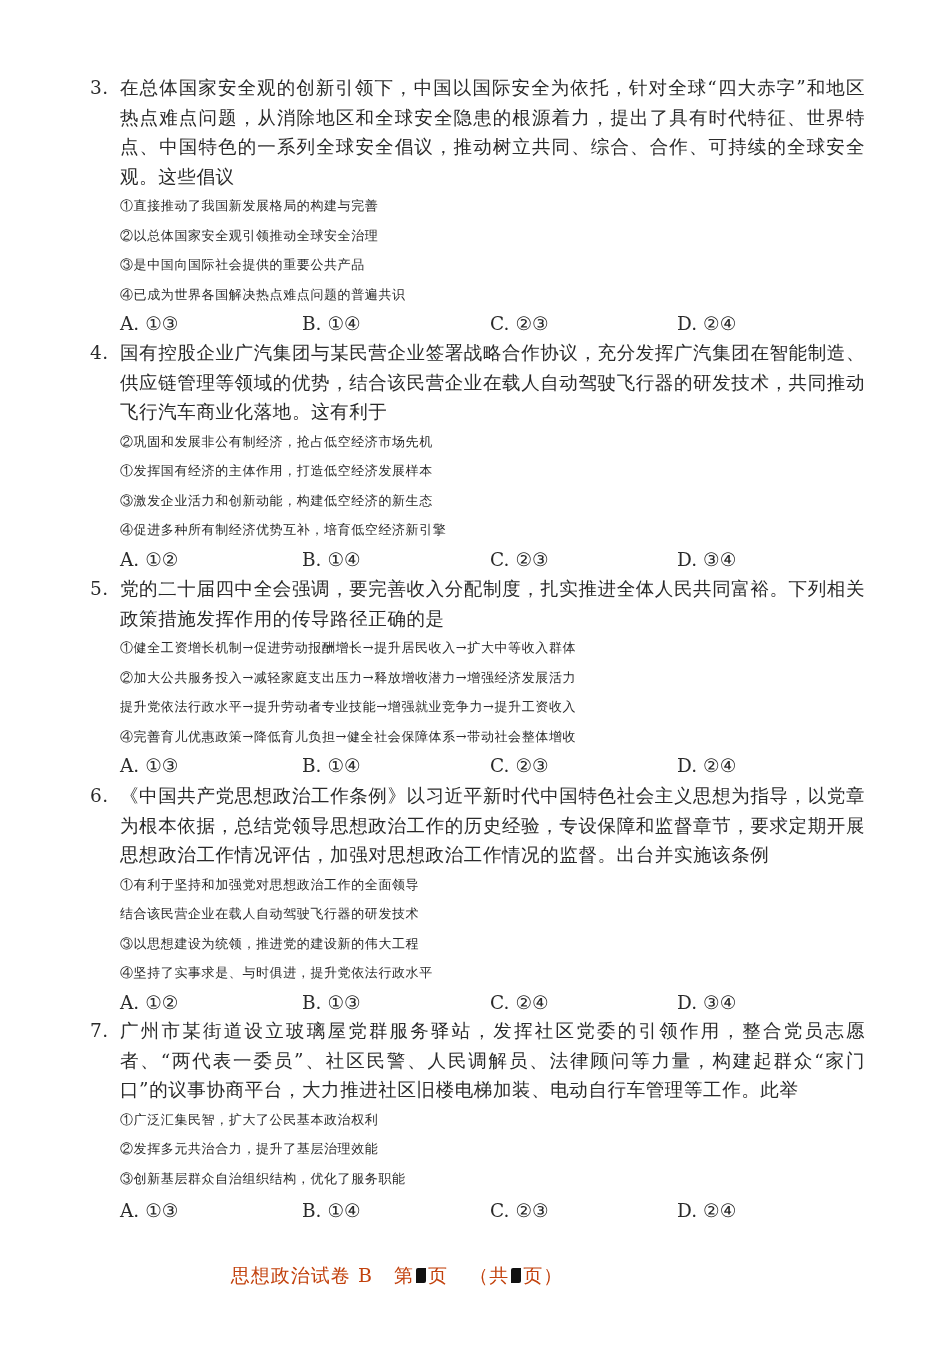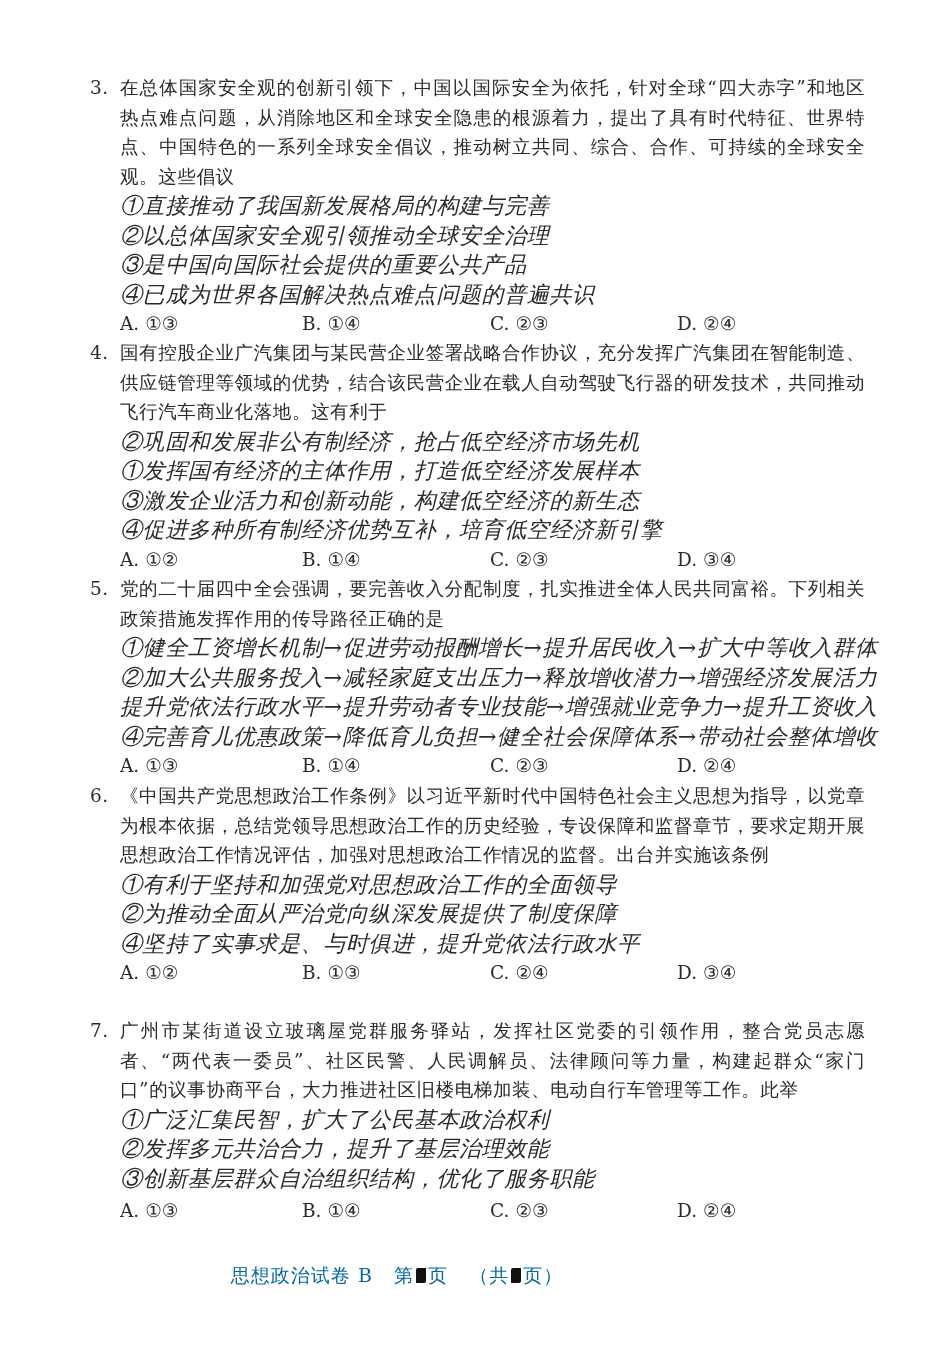--- a/index.html
+++ b/index.html
@@ -5,25 +5,25 @@
   html, body { margin: 0; padding: 0; }
   body {
     width: 950px; height: 1345px; background: #ffffff; position: relative;
     font-family: "DejaVu Serif", "Liberation Serif", serif;
     color: #2a2a2a; overflow: hidden;
   }
   .page { position: absolute; left: 0; top: 0; width: 950px; height: 1345px; }
   .q { position: absolute; left: 90px; width: 775px; }
   .stem { position: relative; padding-left: 30px; font-size: 18.5px; line-height: 29.5px; letter-spacing: 0.6px; text-align: justify; }
   .num { position: absolute; left: 0; top: 0; width: 30px; }
-  .opt { padding-left: 30px; font-size: 22px; line-height: 29.5px; letter-spacing: 0.6px; white-space: nowrap; font-style: italic; }
+  .opt { padding-left: 30px; font-size: 13px; line-height: 29.5px; letter-spacing: 0.6px; white-space: nowrap; }
   .choices { position: relative; height: 29.5px; font-size: 18.5px; line-height: 29.5px; text-align: right; }
   .choice { position: absolute; top: 0; white-space: nowrap; }
   .choice .lab { margin-right: 6px; }
-  .footer { position: absolute; top: 1260px; left: 0; width: 794px; text-align: center; font-size: 19px; line-height: 30px; color: #0369a1; letter-spacing: 1px; }
+  .footer { position: absolute; top: 1260px; left: 0; width: 794px; text-align: center; font-size: 19px; line-height: 30px; color: #c2410c; letter-spacing: 1px; }
   .blot { display: inline-block; width: 10px; height: 15px; background: #111; vertical-align: -1px; margin: 0 2px; border-radius: 2px 0 2px 0; }
 </style>
 </head>
 <body>
 
 <div class="page">
 
   <div class="q" style="top:73px">
     <div class="stem">
       <span class="num">3.</span>
@@ -74,21 +74,22 @@
       <span class="choice" style="left:587px"><span class="lab">D.</span><span>②④</span></span>
     </div>
   </div>
 
   <div class="q" style="top:781px">
     <div class="stem">
       <span class="num">6.</span>
       <span>《中国共产党思想政治工作条例》以习近平新时代中国特色社会主义思想为指导，以党章为根本依据，总结党领导思想政治工作的历史经验，专设保障和监督章节，要求定期开展思想政治工作情况评估，加强对思想政治工作情况的监督。出台并实施该条例</span>
     </div>
     <div class="opt">①有利于坚持和加强党对思想政治工作的全面领导</div>
-    <div class="opt">②为推动全面从严治党向纵深发展提供了制度保障</div>
+    <div class="opt">结合该民营企业在载人自动驾驶飞行器的研发技术</div>
+    <div class="opt">③以思想建设为统领，推进党的建设新的伟大工程</div>
     <div class="opt">④坚持了实事求是、与时俱进，提升党依法行政水平</div>
     <div class="choices">
       <span class="choice" style="left:30px"><span class="lab">A.</span><span>①②</span></span>
       <span class="choice" style="left:212px"><span class="lab">B.</span><span>①③</span></span>
       <span class="choice" style="left:400px"><span class="lab">C.</span><span>②④</span></span>
       <span class="choice" style="left:587px"><span class="lab">D.</span><span>③④</span></span>
     </div>
   </div>
 
   <div class="q" style="top:1016px">

